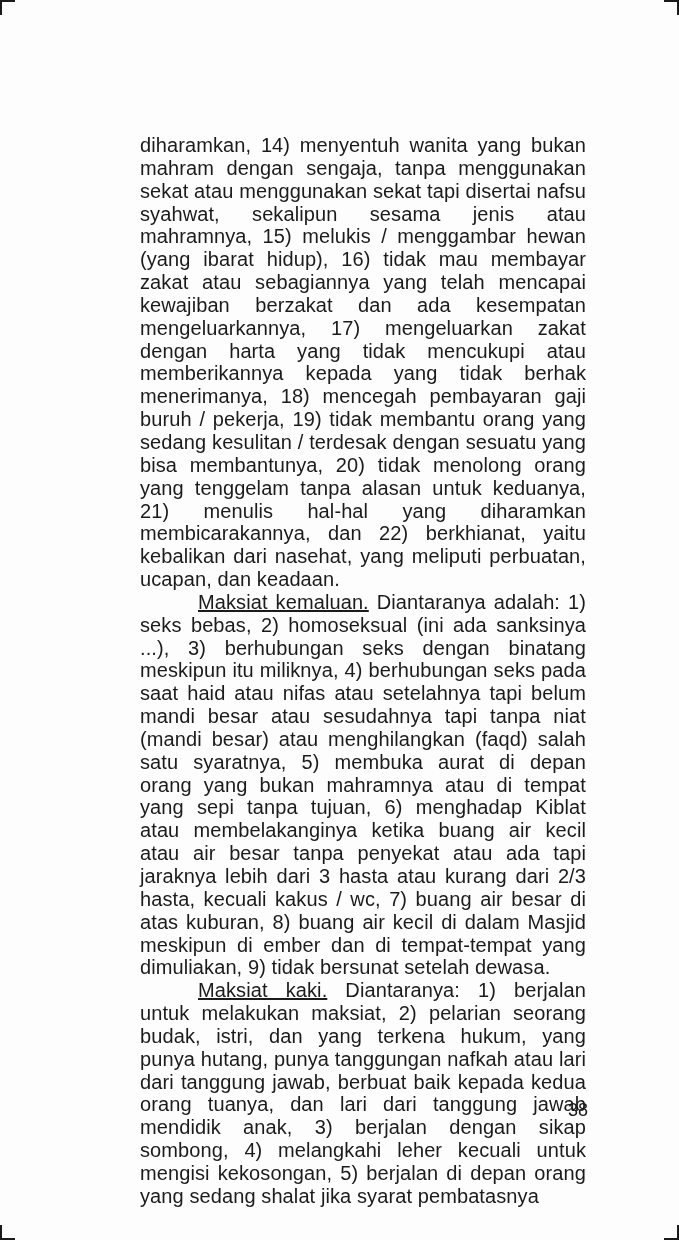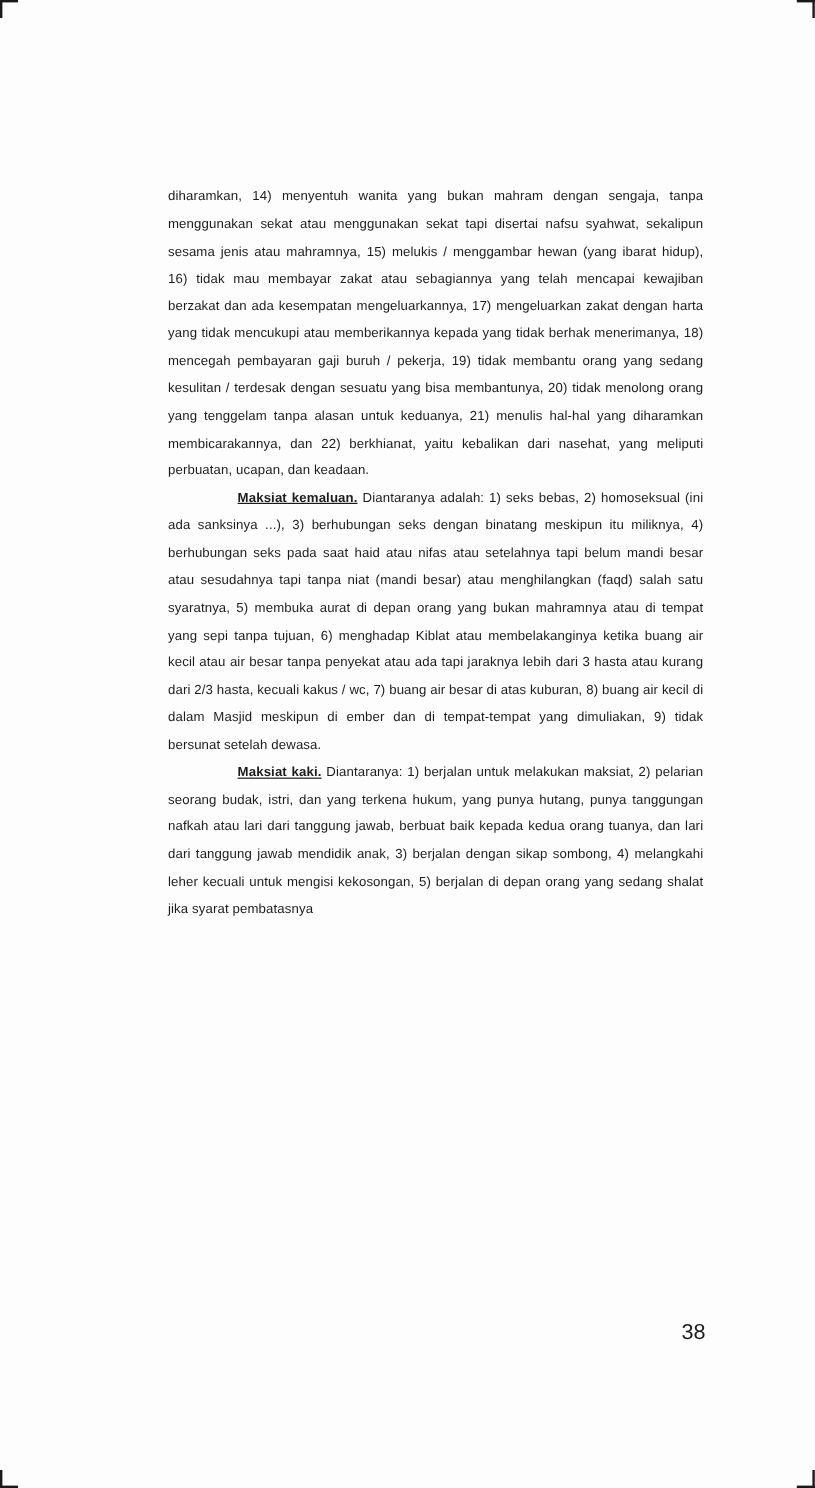--- a/index.html
+++ b/index.html
@@ -29,36 +29,36 @@
     height: 13px;
   }
   .crop.tl { top: 0; left: 0;  border-top: 2px solid #1a1a1a;    border-left: 2px solid #1a1a1a; }
   .crop.tr { top: 0; right: 0; border-top: 2px solid #1a1a1a;    border-right: 2px solid #1a1a1a; }
   .crop.bl { bottom: 0; left: 0;  border-bottom: 2px solid #1a1a1a; border-left: 2px solid #1a1a1a; }
   .crop.br { bottom: 0; right: 0; border-bottom: 2px solid #1a1a1a; border-right: 2px solid #1a1a1a; }
 
   .text-block {
     position: absolute;
     left: 140px;
-    top: 153px;
+    top: 134px;
     width: 446px;
-    font-size: 11px;
+    font-size: 20px;
     line-height: 22.85px;
     text-align: justify;
     letter-spacing: 0.1px;
   }
   .para {
     margin: 0;
     padding: 0;
   }
   .para.indent {
     text-indent: 58px;
   }
   .seg-heading {
-    font-weight: bold;
+    font-weight: normal;
     text-decoration: underline;
     margin-top: 38px;
   }
   .seg-italic {
   }
   .page-number {
     position: absolute;
     left: 140px;
     top: 1099px;
     width: 448px;

